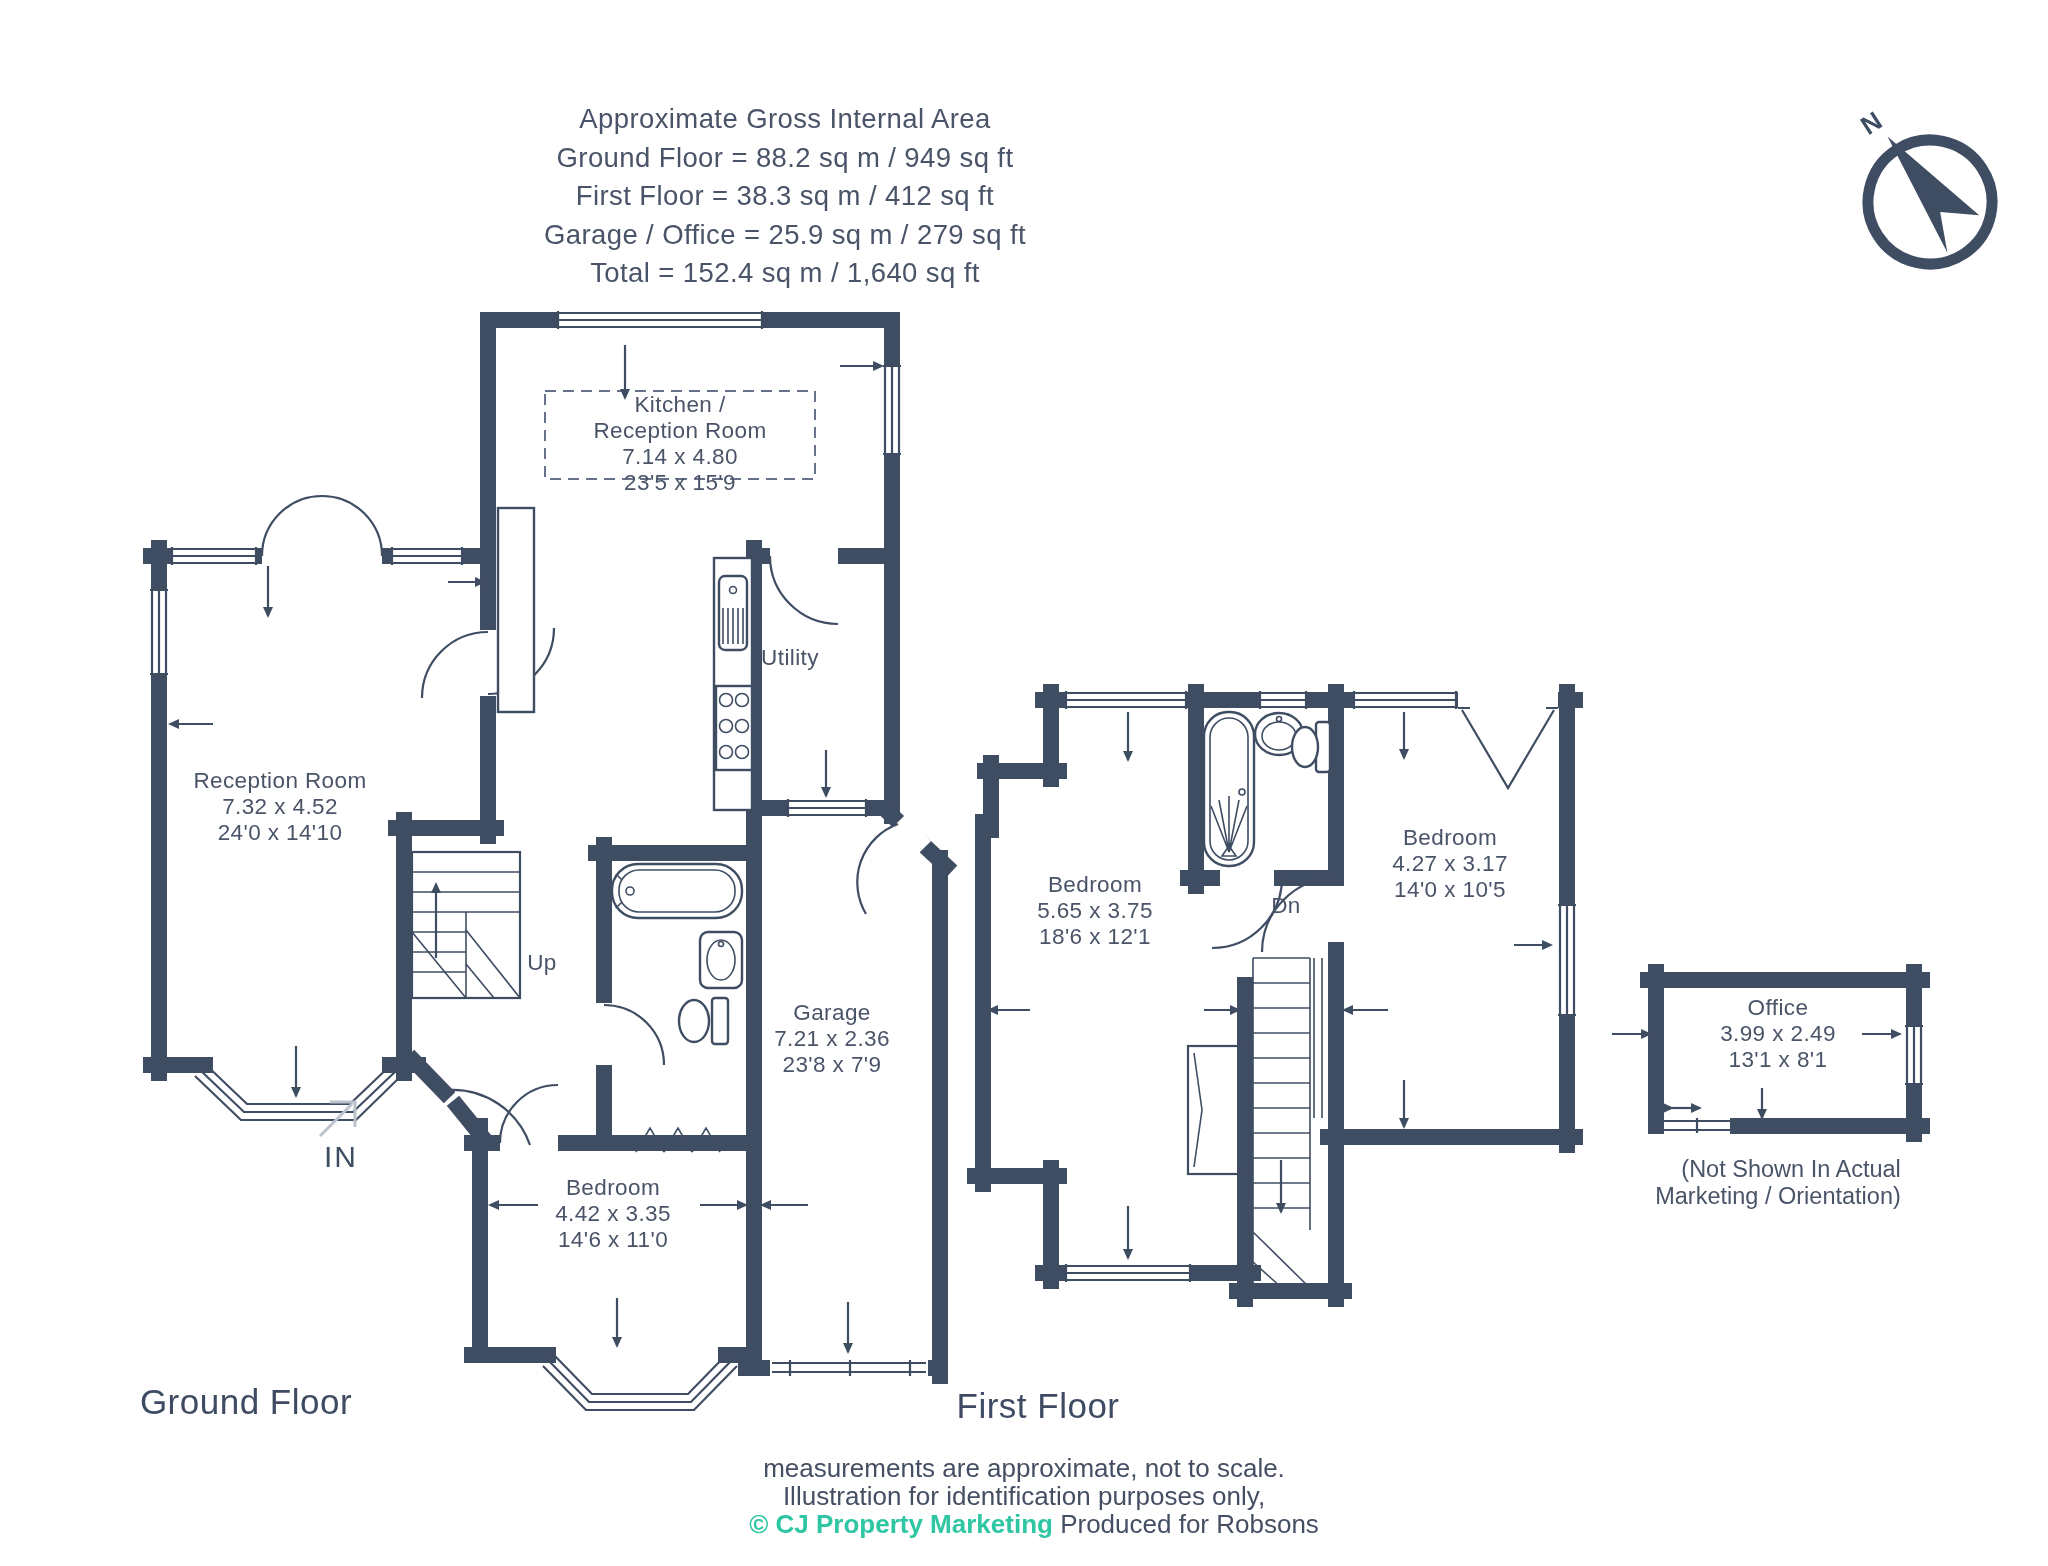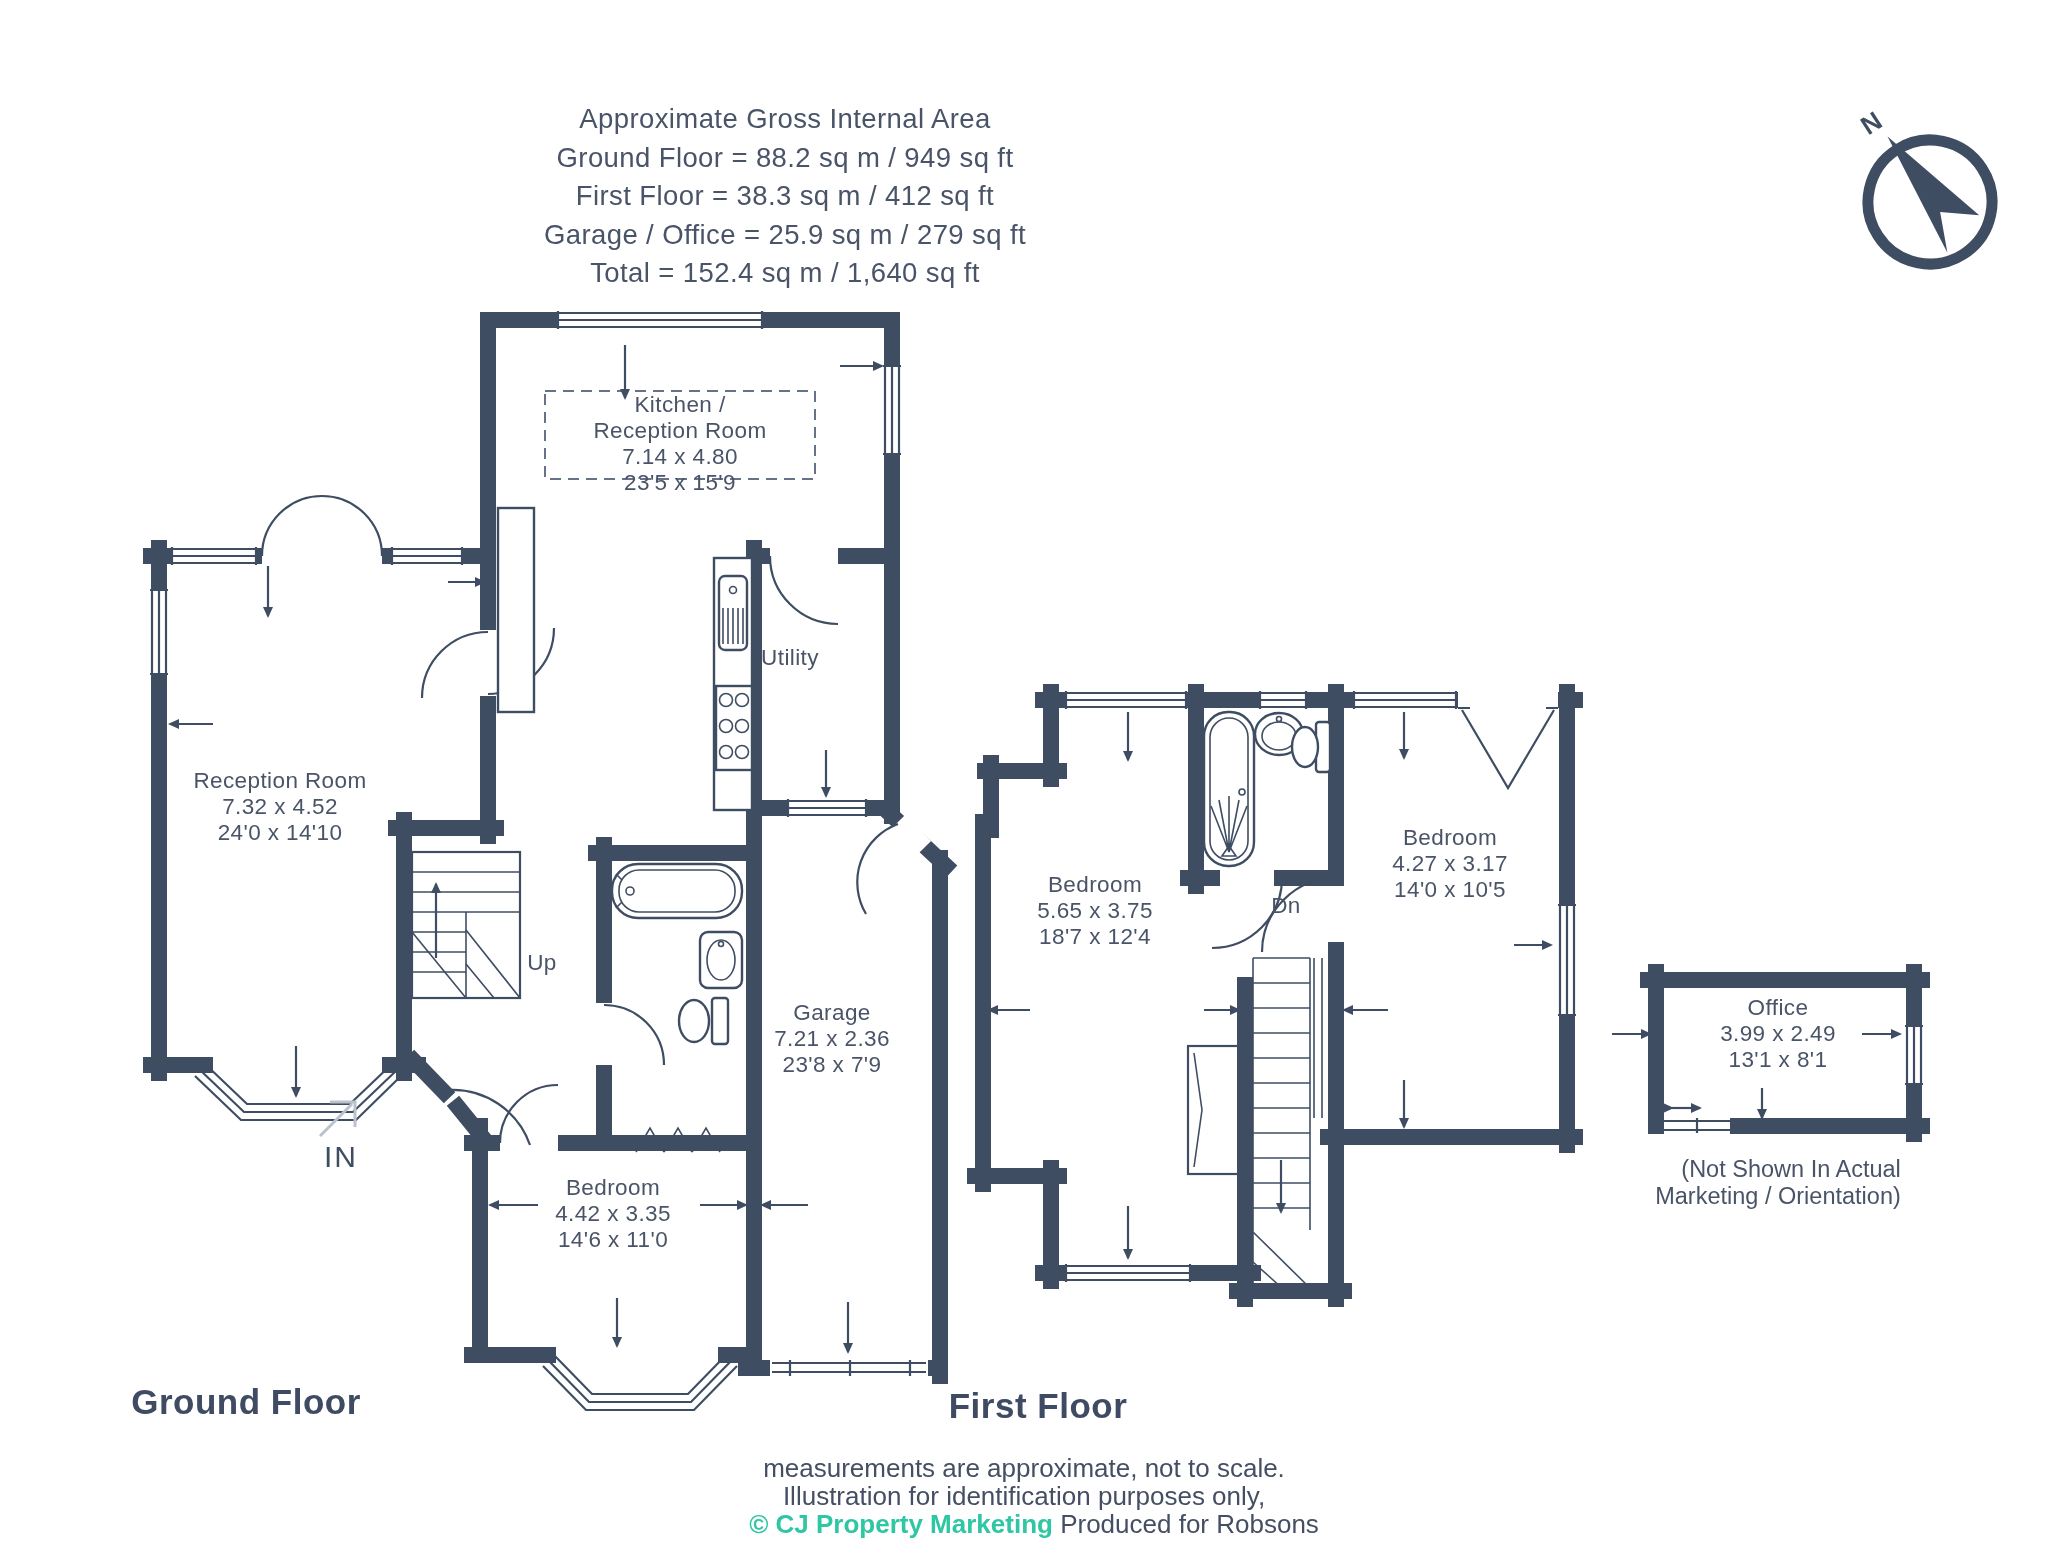--- a/index.html
+++ b/index.html
@@ -20,21 +20,21 @@
   .inarrow{stroke:#bcc2cc;stroke-width:3;fill:none;}
   .compass-ring{fill:none;stroke:#3f4d63;stroke-width:11;}
   .compass-needle{fill:#3f4d63;stroke:none;}
   
   .lbl{position:absolute;transform:translateX(-50%);text-align:center;
        font-size:22.5px;line-height:26px;letter-spacing:.4px;white-space:nowrap;color:#4a5468;}
   .single{transform:translate(-50%,-50%);}
   .header{position:absolute;left:785px;top:100px;transform:translateX(-50%);
           text-align:center;font-size:27.5px;line-height:38.5px;letter-spacing:.4px;
           color:#4a5468;font-weight:500;white-space:nowrap;}
-  .floor-label{position:absolute;transform:translateX(-50%);font-weight:bold;
+  .floor-label{position:absolute;transform:translateX(-50%);font-weight:normal;
                font-size:35px;letter-spacing:.5px;color:#3e4b63;white-space:nowrap;}
   .in-label{position:absolute;transform:translate(-50%,-50%);font-size:30px;
             letter-spacing:2px;color:#3f4d63;margin-left:25px;}
   .note{position:absolute;transform:translateX(-50%);text-align:right;font-size:23.5px;
         line-height:27px;color:#4a5468;white-space:nowrap;}
   .footer{position:absolute;left:1024px;top:1455px;transform:translateX(-50%);
           text-align:center;font-size:26px;line-height:27.5px;color:#454f63;white-space:nowrap;}
   .footer .row3{margin-top:1px;margin-left:20px;}
   .teal{color:#2fc6a4;font-weight:bold;}
   .north{position:absolute;left:1862px;top:108px;font-size:26px;font-weight:bold;
@@ -376,21 +376,21 @@
     <div>14'6 x 11'0</div>
   </div>
 
   <div class="lbl single" style="left:542px;top:963px">Up</div>
 
   <div class="in-label" style="left:316px;top:1157px">IN</div>
 
   <div class="lbl" style="left:1095px;top:872px">
     <div>Bedroom</div>
     <div>5.65 x 3.75</div>
-    <div>18'7 x 12'4</div>
+    <div>18'6 x 12'1</div>
   </div>
 
   <div class="lbl" style="left:1450px;top:825px">
     <div>Bedroom</div>
     <div>4.27 x 3.17</div>
     <div>14'0 x 10'5</div>
   </div>
 
   <div class="lbl single" style="left:1286px;top:906px">Dn</div>
 

